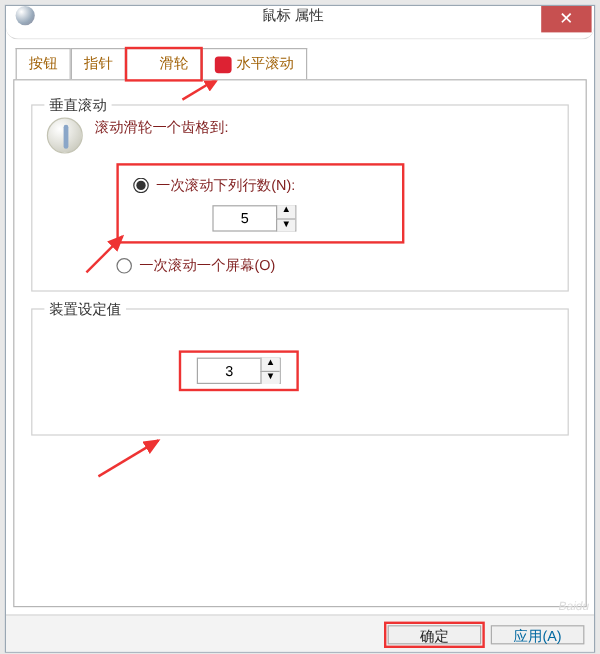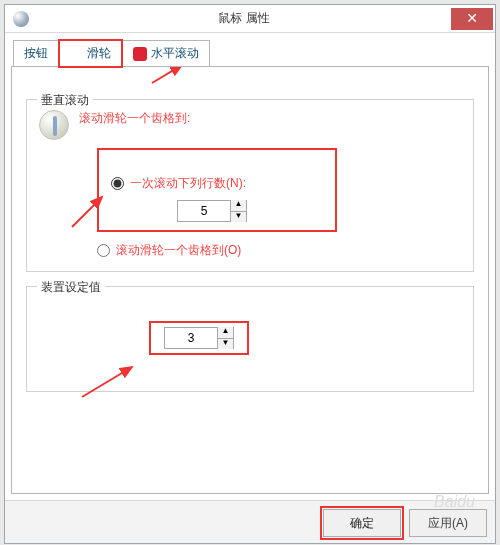--- a/index.html
+++ b/index.html
@@ -1,68 +1,69 @@
 <!DOCTYPE html>
 <html><head>
 <meta charset="utf-8">
 <style>
   * { box-sizing: border-box; margin: 0; padding: 0; }
   html, body { width: 500px; height: 545px; font-family: "Microsoft YaHei", "SimSun", sans-serif; font-size: 12px; background: #fff; }
   .outer { width:500px; height:545px; background:#e8e8e8; padding:4px 4px 4px 4px; position:relative;}
   .window { width:492px; height:540px; background:#fff; border:1px solid #9aa7b3; position:relative; display:flex; flex-direction:column; }
-  .titlebar { height:28px; background:#fff; display:flex; align-items:center; padding:0 0 0 8px; border-bottom:1px solid #d8d8d8;}
+  .titlebar { height:28px; background:#fff; display:flex; align-items:flex-start; padding:0 0 0 8px; border-bottom:1px solid #d8d8d8;border-radius:10px;}
   .titlebar .sysicon { width:16px; height:16px; border-radius:50%; background:radial-gradient(circle at 30% 30%, #fff, #9ab 60%, #889 100%); margin-right:8px;}
   .titlebar .title { flex:1; text-align:center; color:#333; font-size:12px;}
   .titlebar .close { width:42px; height:22px; background:#c75050; color:#fff; text-align:center; line-height:20px; font-family: Arial, sans-serif; font-size:14px; margin-right:2px;}
   .client { flex:1; padding:6px 6px 6px 6px; position:relative; display:flex; flex-direction:column; }
   .tabs { display:flex; gap:0; margin-left:2px;}
-  .tab { padding:4px 10px; border:1px solid #b5b5b5; border-bottom:none; background:#fff; color:#0c4a6e; cursor:pointer; position:relative; top:1px;}
+  .tab { padding:4px 10px; border:1px solid #b5b5b5; border-bottom:none; background:#fff; color:#a16207; cursor:pointer; position:relative; top:1px;}
   .tab.selected { background:#fff; border-bottom:1px solid #fff; z-index:2;padding-left:27px;}
   .tab.redbox { outline:2px solid #e33; outline-offset:-1px;}
   .tab .reddot { display:inline-block; width:14px; height:14px; background:#d23; border-radius:3px; margin-right:4px; vertical-align:middle;}
-  .panel { border:1px solid #b5b5b5; flex:1; padding:24px 12px 8px 12px; position:relative; background:#fff;}
+  .panel { border:1px solid #b5b5b5; flex:1; padding:12px 12px 8px 12px; position:relative; background:#fff;}
   .groupbox { border:1px solid #d0d0d0; margin:8px 2px 14px 2px; padding:10px 12px 12px 12px; position:relative;}
   .groupbox .legend { position:absolute; top:-8px; left:10px; background:#fff; padding:0 4px; color:#333; font-size:12px;}
   .row { display:flex; align-items:flex-start; gap:10px; }
   .wheel-icon { width:30px; height:30px; border-radius:50%; background:radial-gradient(circle at 35% 30%, #fff 0%, #e6e6e0 40%, #bfbfb0 100%); border:1px solid #c3c3b3; position:relative; flex-shrink:0;}
   .wheel-icon::after { content:""; position:absolute; top:5px; left:13px; width:4px; height:20px; background:#8aa6c8; border-radius:2px;}
-  .label { color:#ef4444; }
+  .label { color:#7f1d1d; }
   .radio-block { margin:8px 0 2px 58px; border:2px solid #e33; padding:8px 12px 8px 12px; width:240px;}
-  .radio-row { display:flex; align-items:center; gap:6px; margin-bottom:8px;margin-top:17px;}
+  .radio-row { display:flex; align-items:center; gap:6px; margin-bottom:8px;}
   .spin { display:flex; align-items:center; border:1px solid #a7a7a7; width:70px; height:22px; margin-left:66px;}
   .spin-val { flex:1; text-align:center; font-size:12px; }
   .spin-btns { width:16px; display:flex; flex-direction:column;}
   .spin-btn { height:11px; font-size:8px; line-height:8px; text-align:center; background:#f2f2f2; border-left:1px solid #a7a7a7; cursor:pointer;}
   .spin-btn + .spin-btn { border-top:1px solid #a7a7a7;}
   .radiobox2 { margin:10px 0 0 58px;}
   .h-section .label2 { margin-left:0;}
   .h-spin-wrap { margin:24px 0 24px 110px; border:2px solid #e33; padding:4px; width:100px; display:flex; justify-content:center;}
   .button-row { display:flex; justify-content:flex-end; gap:8px; padding:8px 8px 6px 0; border-top:1px solid #d8d8d8; background:#f3f3f3;}
-  .btn { width:78px; height:28px; border:1px solid #adadad; background:#f0f0f0; font-size:12px; color:#222; cursor:pointer;}
-  .btn.disabled { color:#404040;}
+  .btn { width:78px; height:16px; border:1px solid #adadad; background:#f0f0f0; font-size:12px; color:#222; cursor:pointer;}
+  .btn.disabled { color:#0369a1;}
   .btn.redbox { outline:2px solid #e33; outline-offset:1px;}
   input[type=radio]{ accent-color:#333;}
-  .watermark{position:absolute; right:20px; bottom:32px; color:#dcdcdc; font-size:16px; font-style:italic; pointer-events:none;}
+  .watermark{position:absolute; right:4px; bottom:32px; color:#dcdcdc; font-size:10px; font-style:italic; pointer-events:none;}
 </style>
 </head>
 <body>
 
 <div class="outer">
 <div class="window">
 
   <div class="titlebar">
     <div class="sysicon"></div>
     <div class="title">鼠标 属性</div>
     <div class="close">✕</div>
   </div>
 
   <div class="client">
 
     <div class="tabs">
       <div class="tab"><span>按钮</span></div>
+      <div class="tab"><span>指针</span></div>
       <div class="tab selected redbox"><span>滑轮</span></div>
       <div class="tab"><span class="reddot"></span><span>水平滚动</span></div>
     </div>
 
     <div class="panel">
 
       <div class="groupbox">
         <div class="legend">垂直滚动</div>
         <div class="row">
           <div class="wheel-icon"></div>
@@ -78,21 +79,21 @@
             <div class="spin-val">5</div>
             <div class="spin-btns">
               <div class="spin-btn">▲</div>
               <div class="spin-btn">▼</div>
             </div>
           </div>
         </div>
 
         <div class="radiobox2 radio-row">
           <input type="radio" style="">
-          <span class="label">滚动滑轮一个齿格到(O)</span>
+          <span class="label">一次滚动一个屏幕(O)</span>
         </div>
       </div>
 
       <div class="groupbox h-section">
         <div class="legend">装置设定值</div>
         <div class="h-spin-wrap">
           <div class="spin" style="margin-left:0">
             <div class="spin-val">3</div>
             <div class="spin-btns">
               <div class="spin-btn">▲</div>

